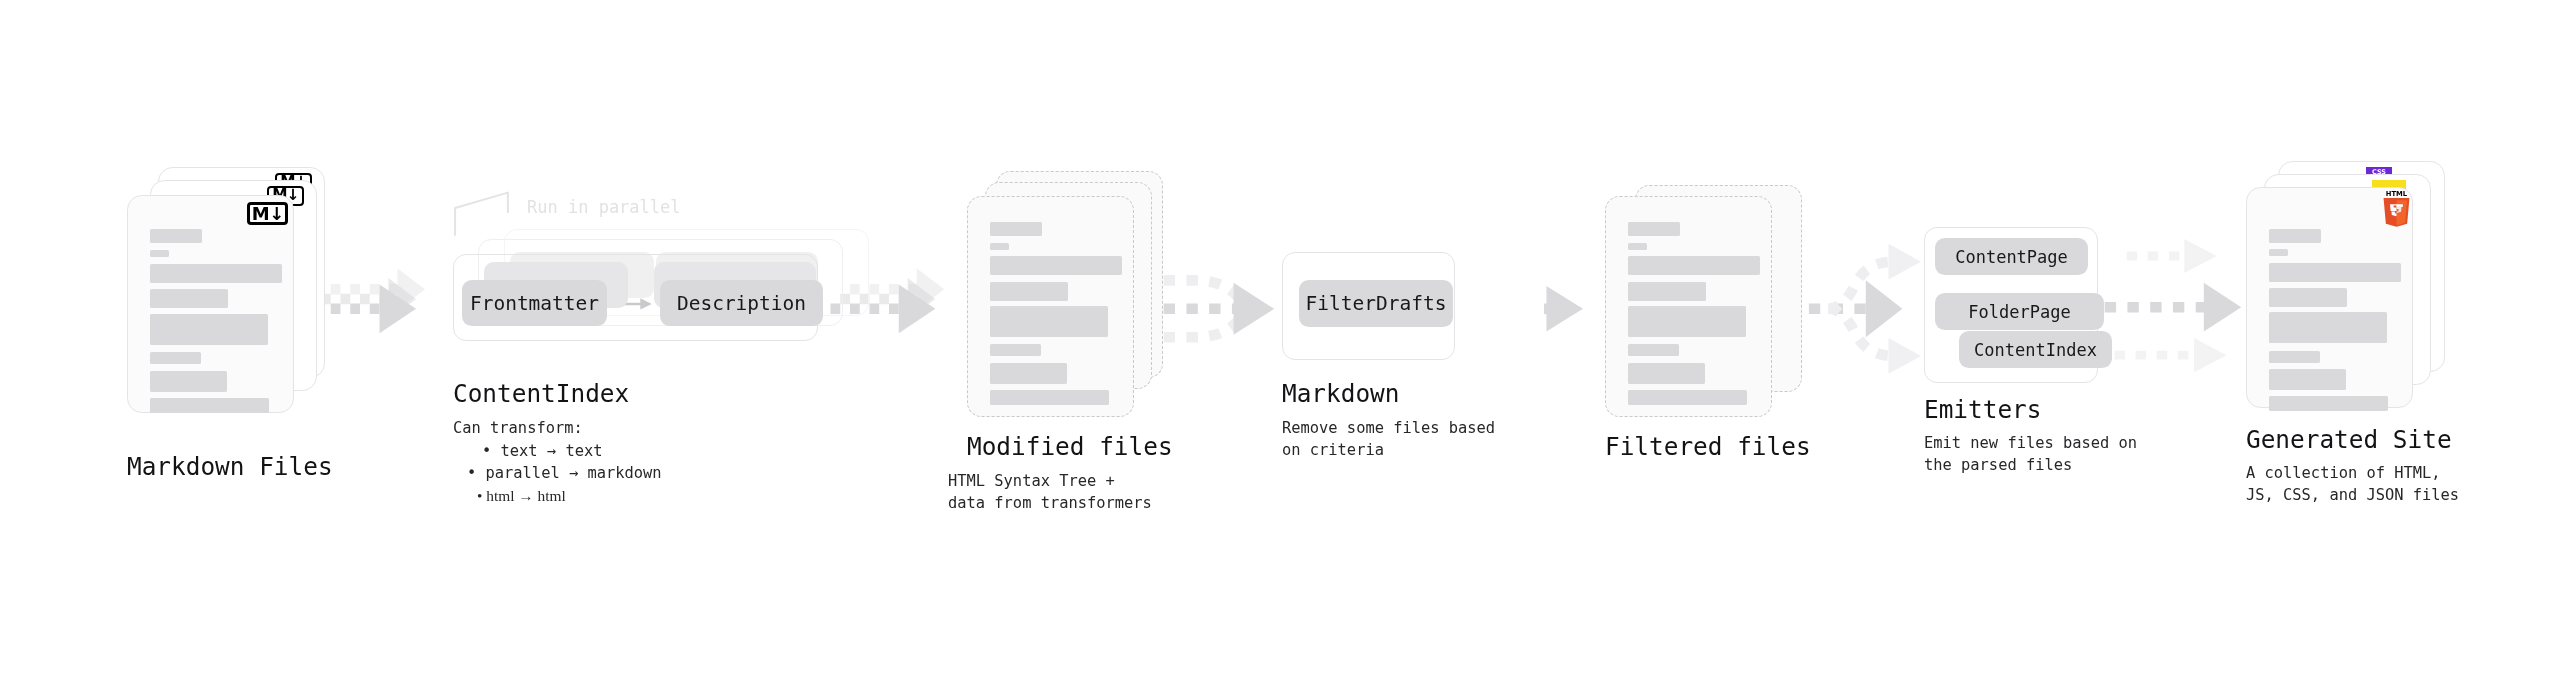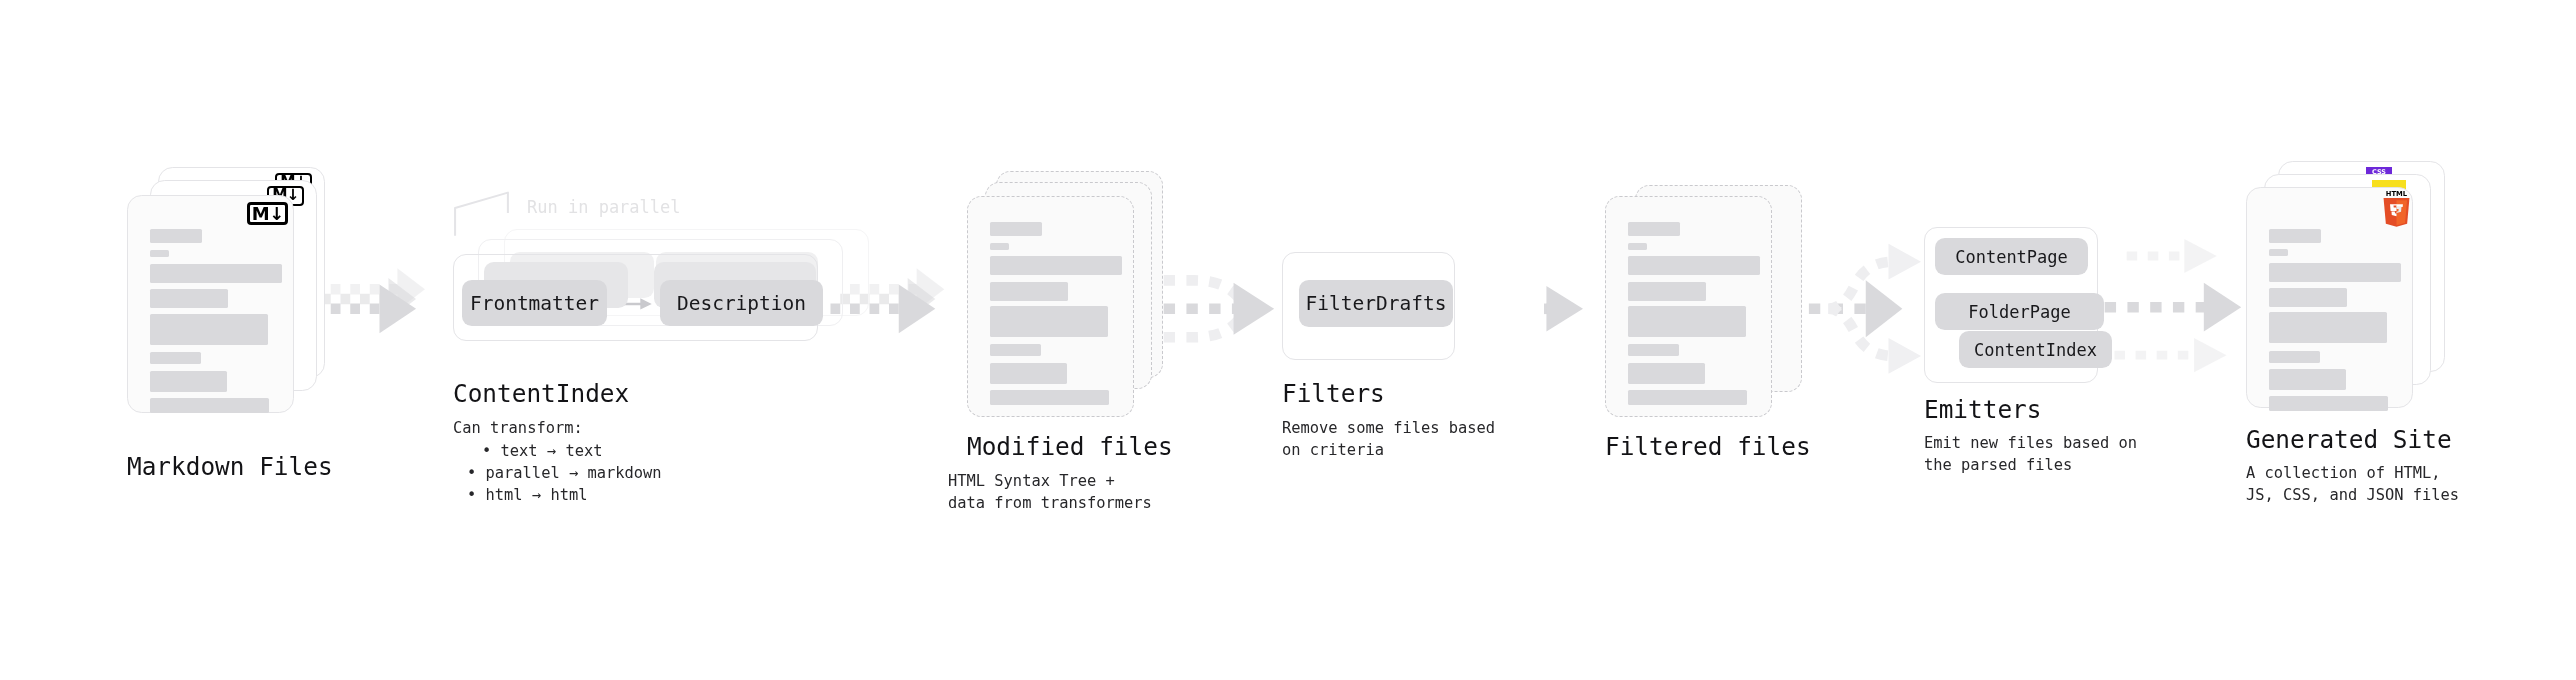--- a/index.html
+++ b/index.html
@@ -243,21 +243,21 @@
       <span>Frontmatter</span>
     </div>
     <div class="chip" style="left:660px;top:280px;width:163px;height:46px;">
       <span>Description</span>
     </div>
 
     <div class="title" style="left:453px;top:379px;">ContentIndex</div>
     <div class="desc" style="left:453px;top:417px;">Can transform:</div>
     <div class="bullets" style="left:482px;top:440px;">• text → text</div>
     <div class="bullets" style="left:467px;top:462px;">• parallel → markdown</div>
-    <div class="bullets" style="left:467px;top:484px;">• html → html</div>
+    <div class="bullets" style="left:477px;top:484px;font-family:Liberation Serif, serif;">• html → html</div>
   </div>
 
   <div class="node">
     <div class="docstack">
       <div class="doccard dashed" style="left:996px;top:171px;width:167px;height:207px;"></div>
       <div class="doccard dashed" style="left:985px;top:182px;width:167px;height:207px;"></div>
       <div class="doccard dashed" style="left:967px;top:196px;width:167px;height:221px;">
         <div class="skel" style="left:22px;top:25px;width:52px;height:14px;"></div>
         <div class="skel" style="left:22px;top:46px;width:18.7px;height:6.5px;"></div>
         <div class="skel" style="left:22px;top:59px;width:132px;height:18.7px;"></div>
@@ -271,21 +271,21 @@
     <div class="title" style="left:967px;top:432px;">Modified files</div>
     <div class="desc" style="left:948px;top:470px;">HTML Syntax Tree +
 data from transformers</div>
   </div>
 
   <div class="node">
     <div class="groupbox" style="left:1282px;top:252px;width:173px;height:108px;"></div>
     <div class="chip" style="left:1299px;top:280px;width:154px;height:47px;">
       <span>FilterDrafts</span>
     </div>
-    <div class="title" style="left:1282px;top:379px;">Filters</div>
+    <div class="title" style="left:1282px;top:379px;">Markdown</div>
     <div class="desc" style="left:1282px;top:417px;">Remove some files based
 on criteria</div>
   </div>
 
   <div class="node">
     <div class="docstack">
       <div class="doccard dashed" style="left:1635px;top:185px;width:167px;height:207px;"></div>
       <div class="doccard dashed" style="left:1605px;top:196px;width:167px;height:221px;">
         <div class="skel" style="left:22px;top:25px;width:52px;height:14px;"></div>
         <div class="skel" style="left:22px;top:46px;width:18.7px;height:6.5px;"></div>

